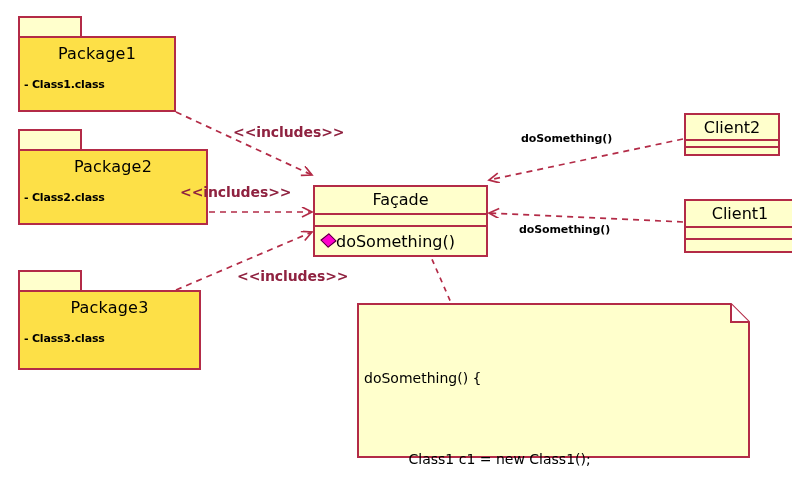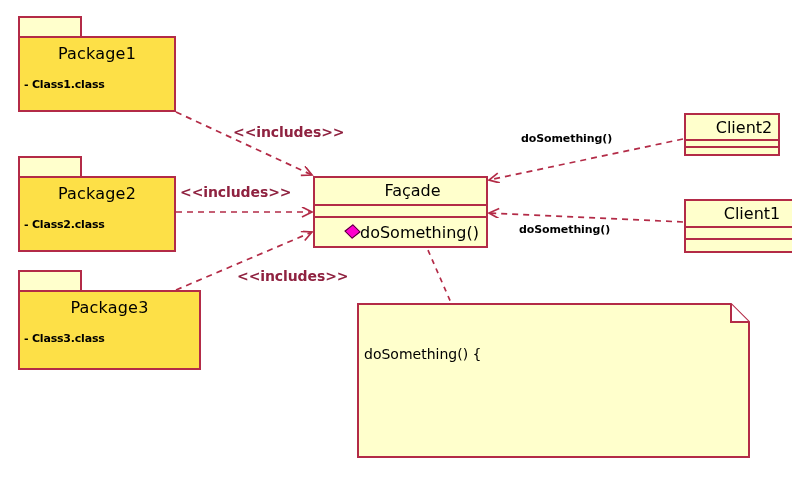--- a/index.html
+++ b/index.html
@@ -73,21 +73,20 @@
   .umlclass {
     position: absolute;
     background: #ffffcc;
     border: 2px solid #b32b47;
     box-sizing: border-box;
   }
   .umlclass .compartment {
     box-sizing: border-box;
     background: #ffffcc;
     position: relative;
-    padding-left: 24px;
   }
   .umlclass .compartment + .compartment {
     border-top: 2px solid #b32b47;
   }
   .umlclass .cls-name {
     text-align: center;
     font-size: 16px;
     color: #000000;
     line-height: 1;
     padding-top: 5px;
@@ -125,20 +124,21 @@
   .note .note-text {
     position: relative;
     font-size: 14px;
     color: #000000;
     line-height: 19px;
     padding: 4px 0 0 7px;
     white-space: pre;
   }
   .note .note-line {
     white-space: pre;
+    margin-top: 24px;
   }
 
   
   .edge-label {
     position: absolute;
     font-size: 14px;
     font-weight: bold;
     color: #8f2240;
     white-space: nowrap;
     letter-spacing: -0.1px;
@@ -174,37 +174,37 @@
   </svg>
 
   <div class="package" style="left:18px; top:16px; width:158px; height:96px;">
     <div class="tab"></div>
     <div class="body">
       <div class="pkg-name">Package1</div>
       <div class="pkg-member">- Class1.class</div>
     </div>
   </div>
 
-  <div class="package" style="left:18px; top:156px; width:158px; height:96px;">
+  <div class="package" style="left:18px; top:129px; width:190px; height:96px;">
     <div class="tab"></div>
     <div class="body">
       <div class="pkg-name">Package2</div>
       <div class="pkg-member">- Class2.class</div>
     </div>
   </div>
 
   <div class="package" style="left:18px; top:270px; width:183px; height:100px;">
     <div class="tab"></div>
     <div class="body">
       <div class="pkg-name">Package3</div>
       <div class="pkg-member">- Class3.class</div>
     </div>
   </div>
 
-  <div class="umlclass" style="left:313px; top:176px; width:175px; height:72px;">
+  <div class="umlclass" style="left:313px; top:185px; width:175px; height:72px;">
     <div class="compartment" style="height:26px;">
       <div class="cls-name">Façade</div>
     </div>
     <div class="compartment" style="height:12px;"></div>
     <div class="compartment" style="height:30px;">
       <div class="cls-method"><span class="diamond"></span><span>doSomething()</span></div>
     </div>
   </div>
 
   <div class="umlclass" style="left:684px; top:113px; width:96px; height:43px;">
@@ -223,20 +223,21 @@
     <div class="compartment" style="height:13px;"></div>
   </div>
 
   <div class="note" style="left:357px; top:303px; width:393px; height:155px; background:transparent;">
     <svg class="note-svg" width="393" height="155" viewBox="0 0 393 155" xmlns="http://www.w3.org/2000/svg">
       <path d="M1,1 L374,1 L392,19 L392,154 L1,154 Z" fill="#ffffcc" stroke="#b32b47" stroke-width="2"></path>
       <path d="M374,1 L374,19 L392,19" fill="#ffffff" stroke="#b32b47" stroke-width="2"></path>
     </svg>
     <div class="note-text">
       <div class="note-line">doSomething() {</div>
+      <div class="note-line">          Class1 c1 = new Class1();</div>
       
       
       
       
     </div>
   </div>
 
   <div class="edge-label" style="left:233px; top:124px;">&lt;&lt;includes&gt;&gt;</div>
 
   <div class="edge-label" style="left:180px; top:184px;">&lt;&lt;includes&gt;&gt;</div>

